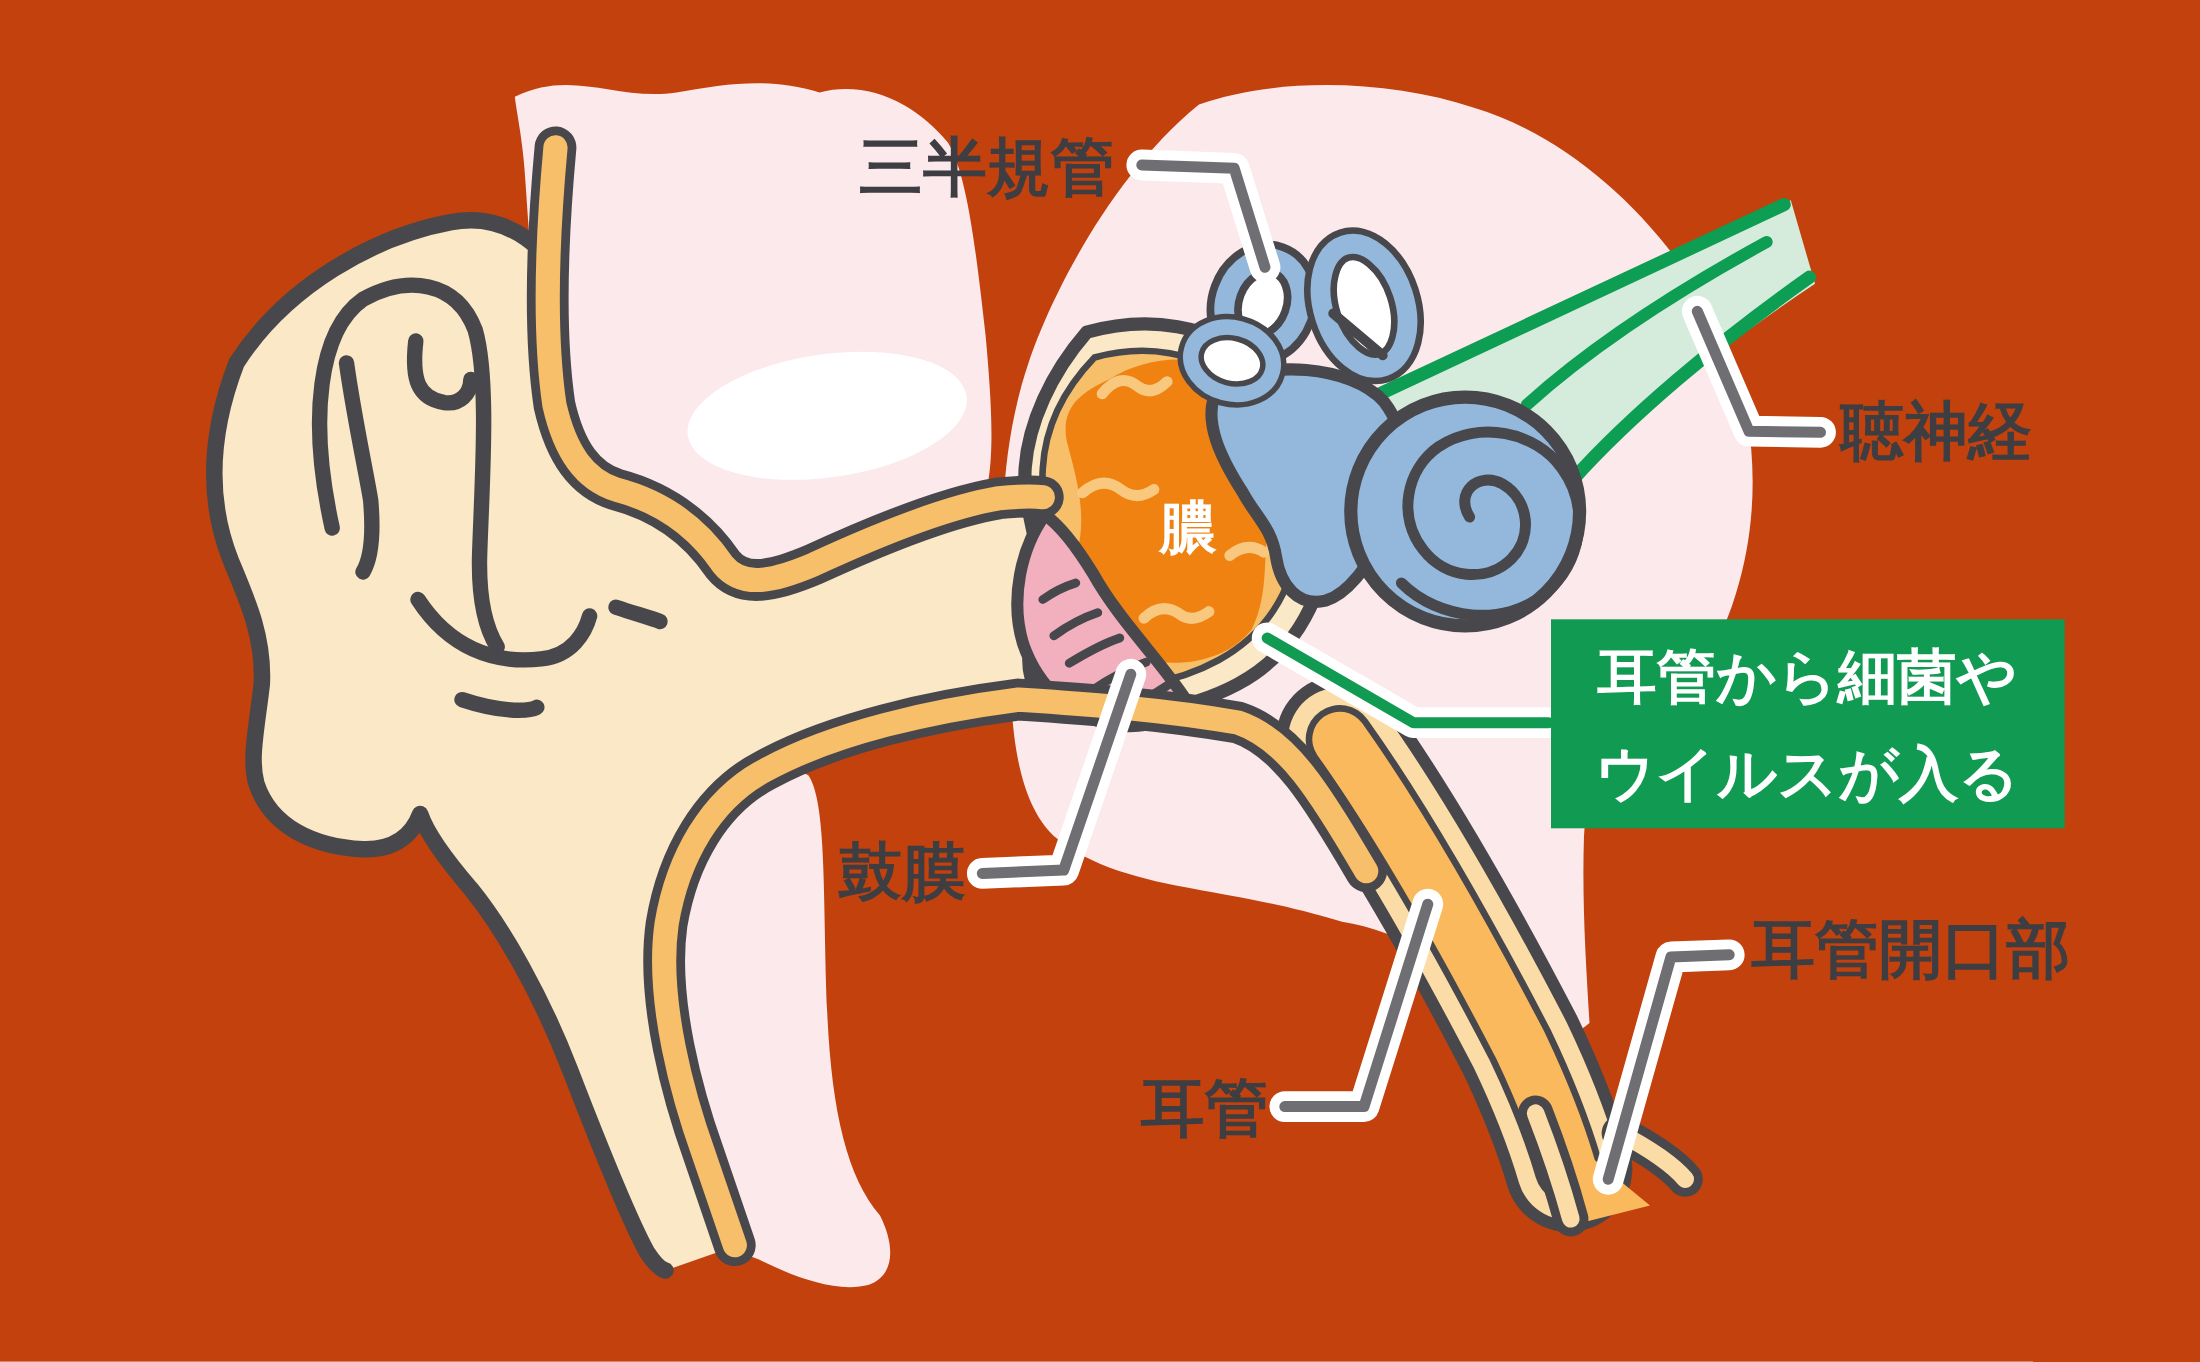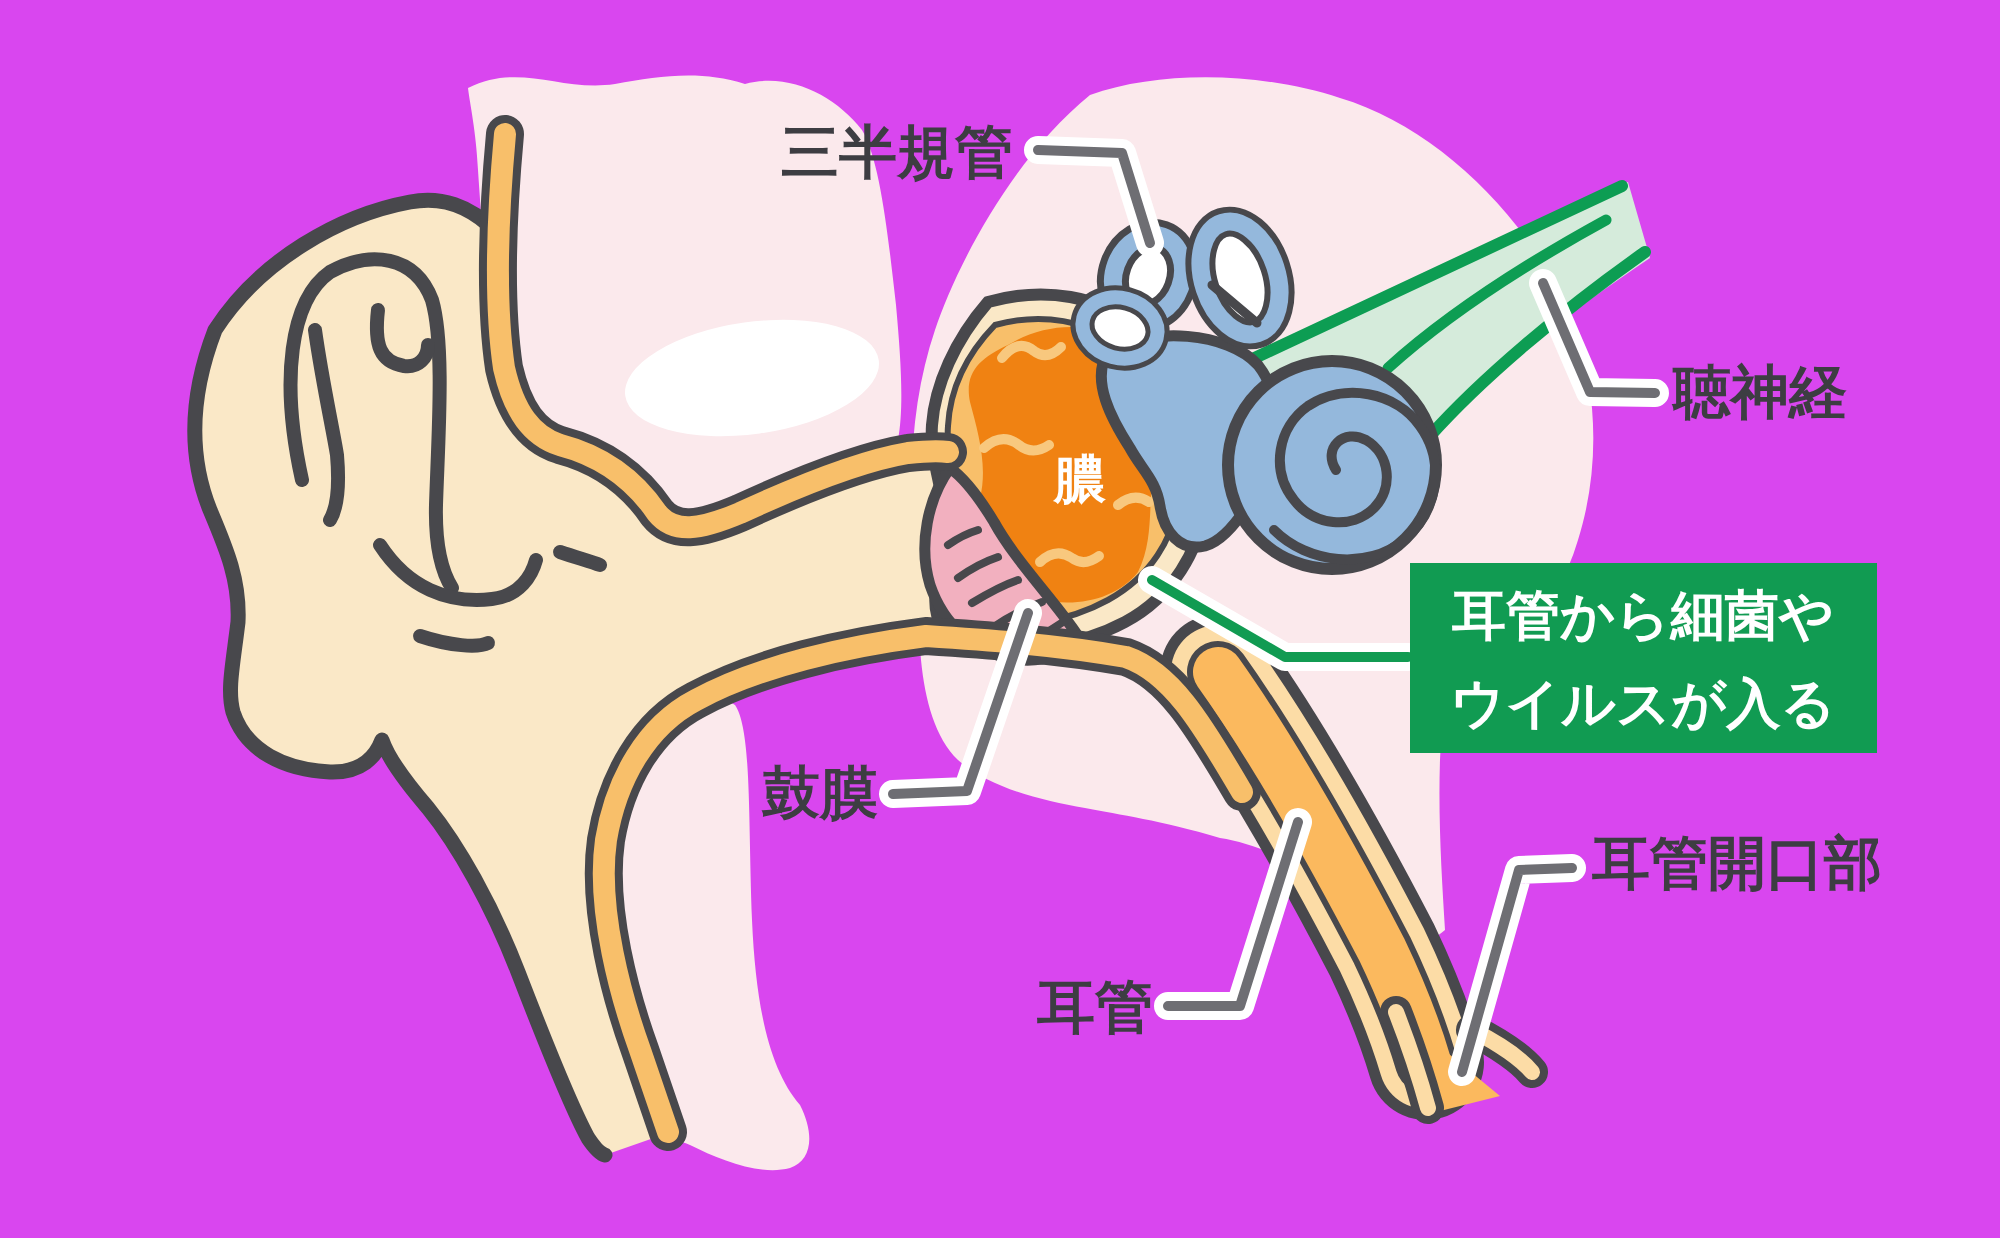--- a/index.html
+++ b/index.html
@@ -1,16 +1,16 @@
 <!DOCTYPE html>
 <html><head>
 <meta charset="utf-8">
 <style>
   html,body{margin:0;padding:0;background:#ffffff;}
-  .stage{width:2000px;height:1238px;position:relative;background:#d946ef;overflow:hidden;}
+  .stage{width:2000px;height:1238px;position:relative;background:#c2410c;overflow:hidden;}
   svg{display:block;}
   text{font-family:"DejaVu Sans","Liberation Sans",sans-serif;font-weight:700;}
   .lbl{font-size:58px;fill:#3d3d42;}
   .boxtxt{font-size:54px;fill:#ffffff;}
   .pustxt{font-size:52px;fill:#ffffff;}
 </style>
 </head>
 <body>
 
 <div class="stage">

